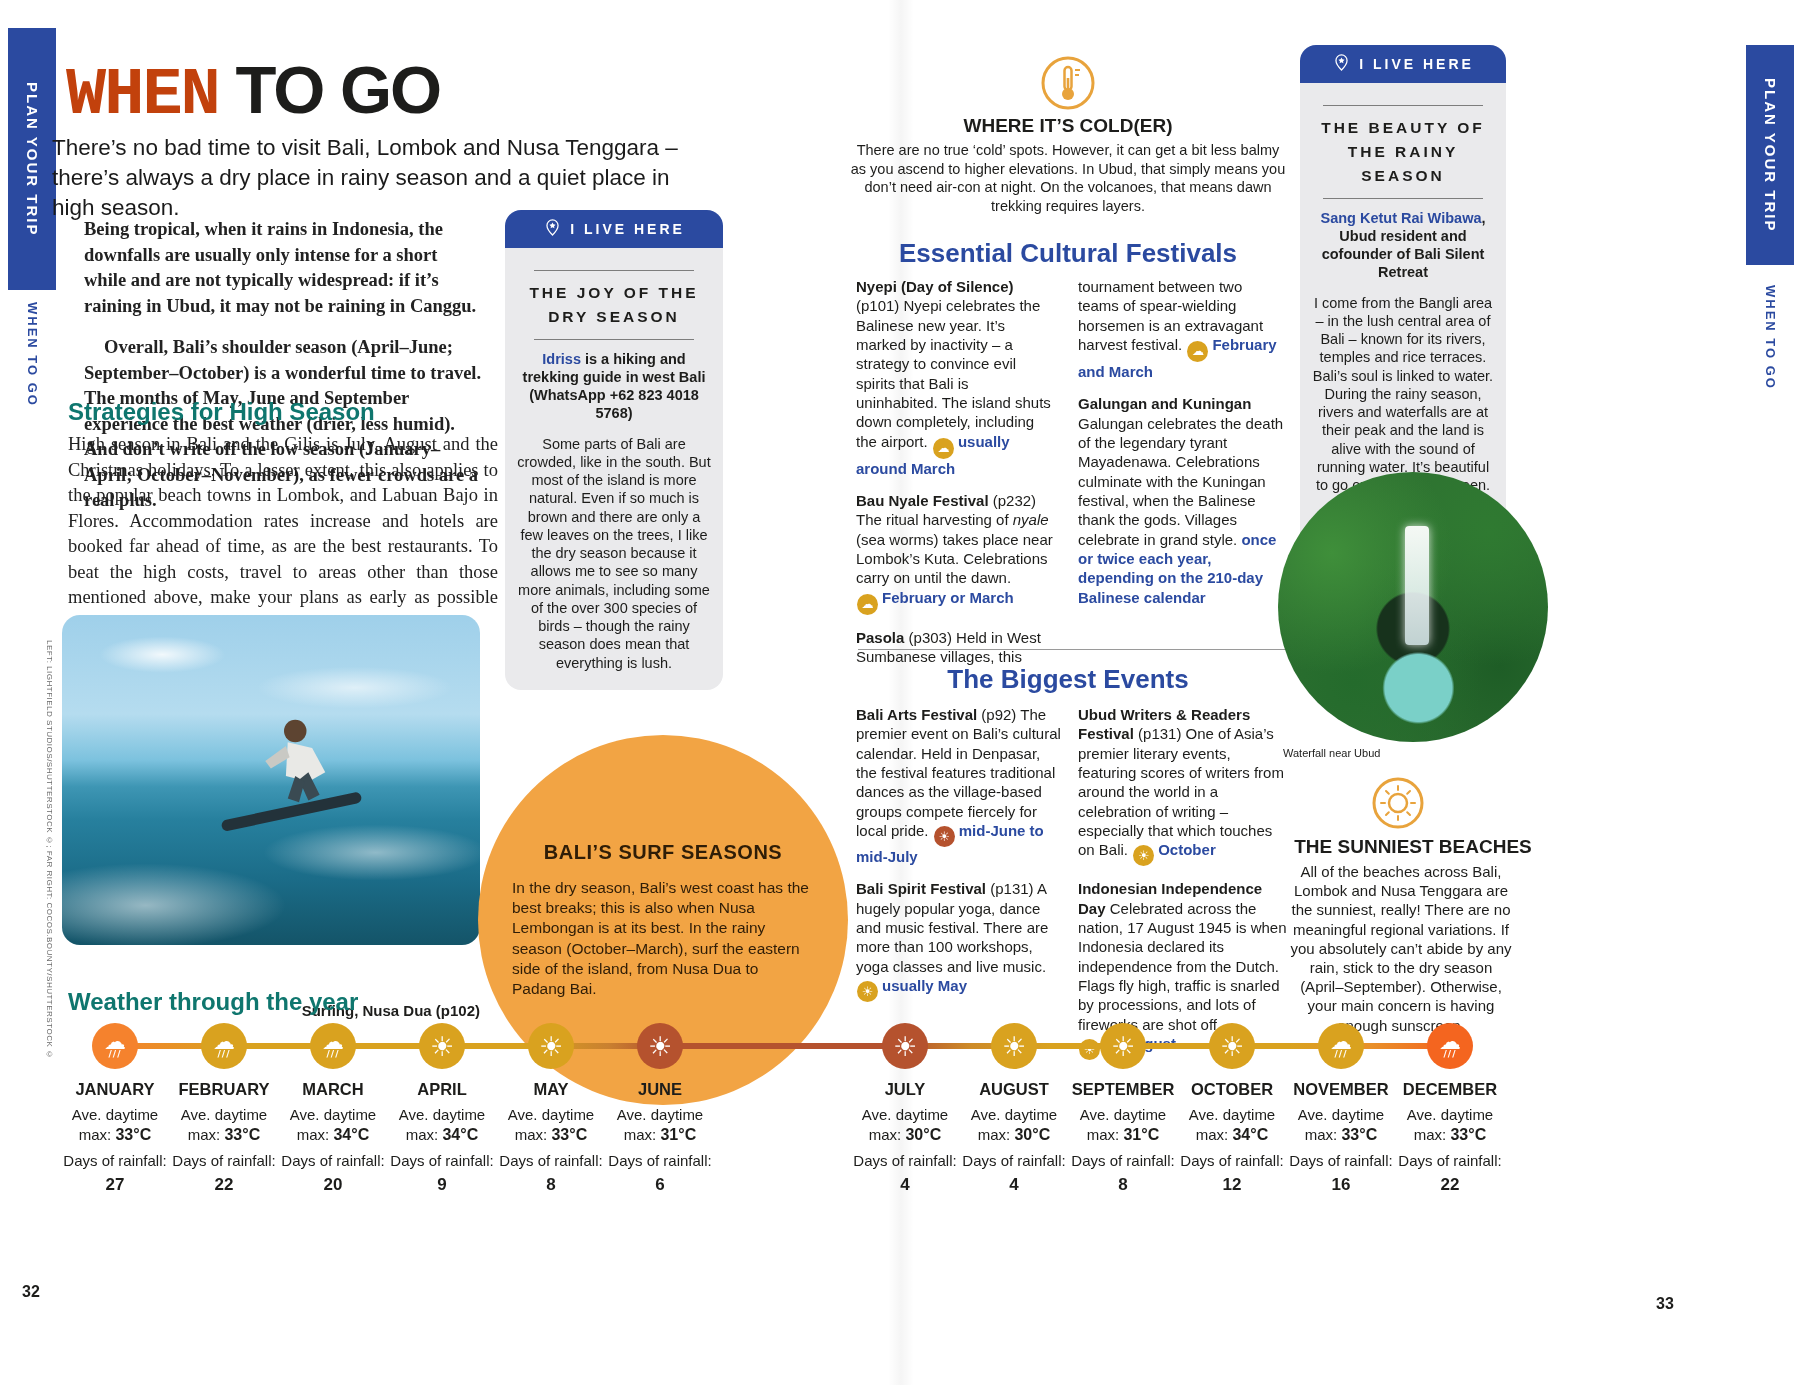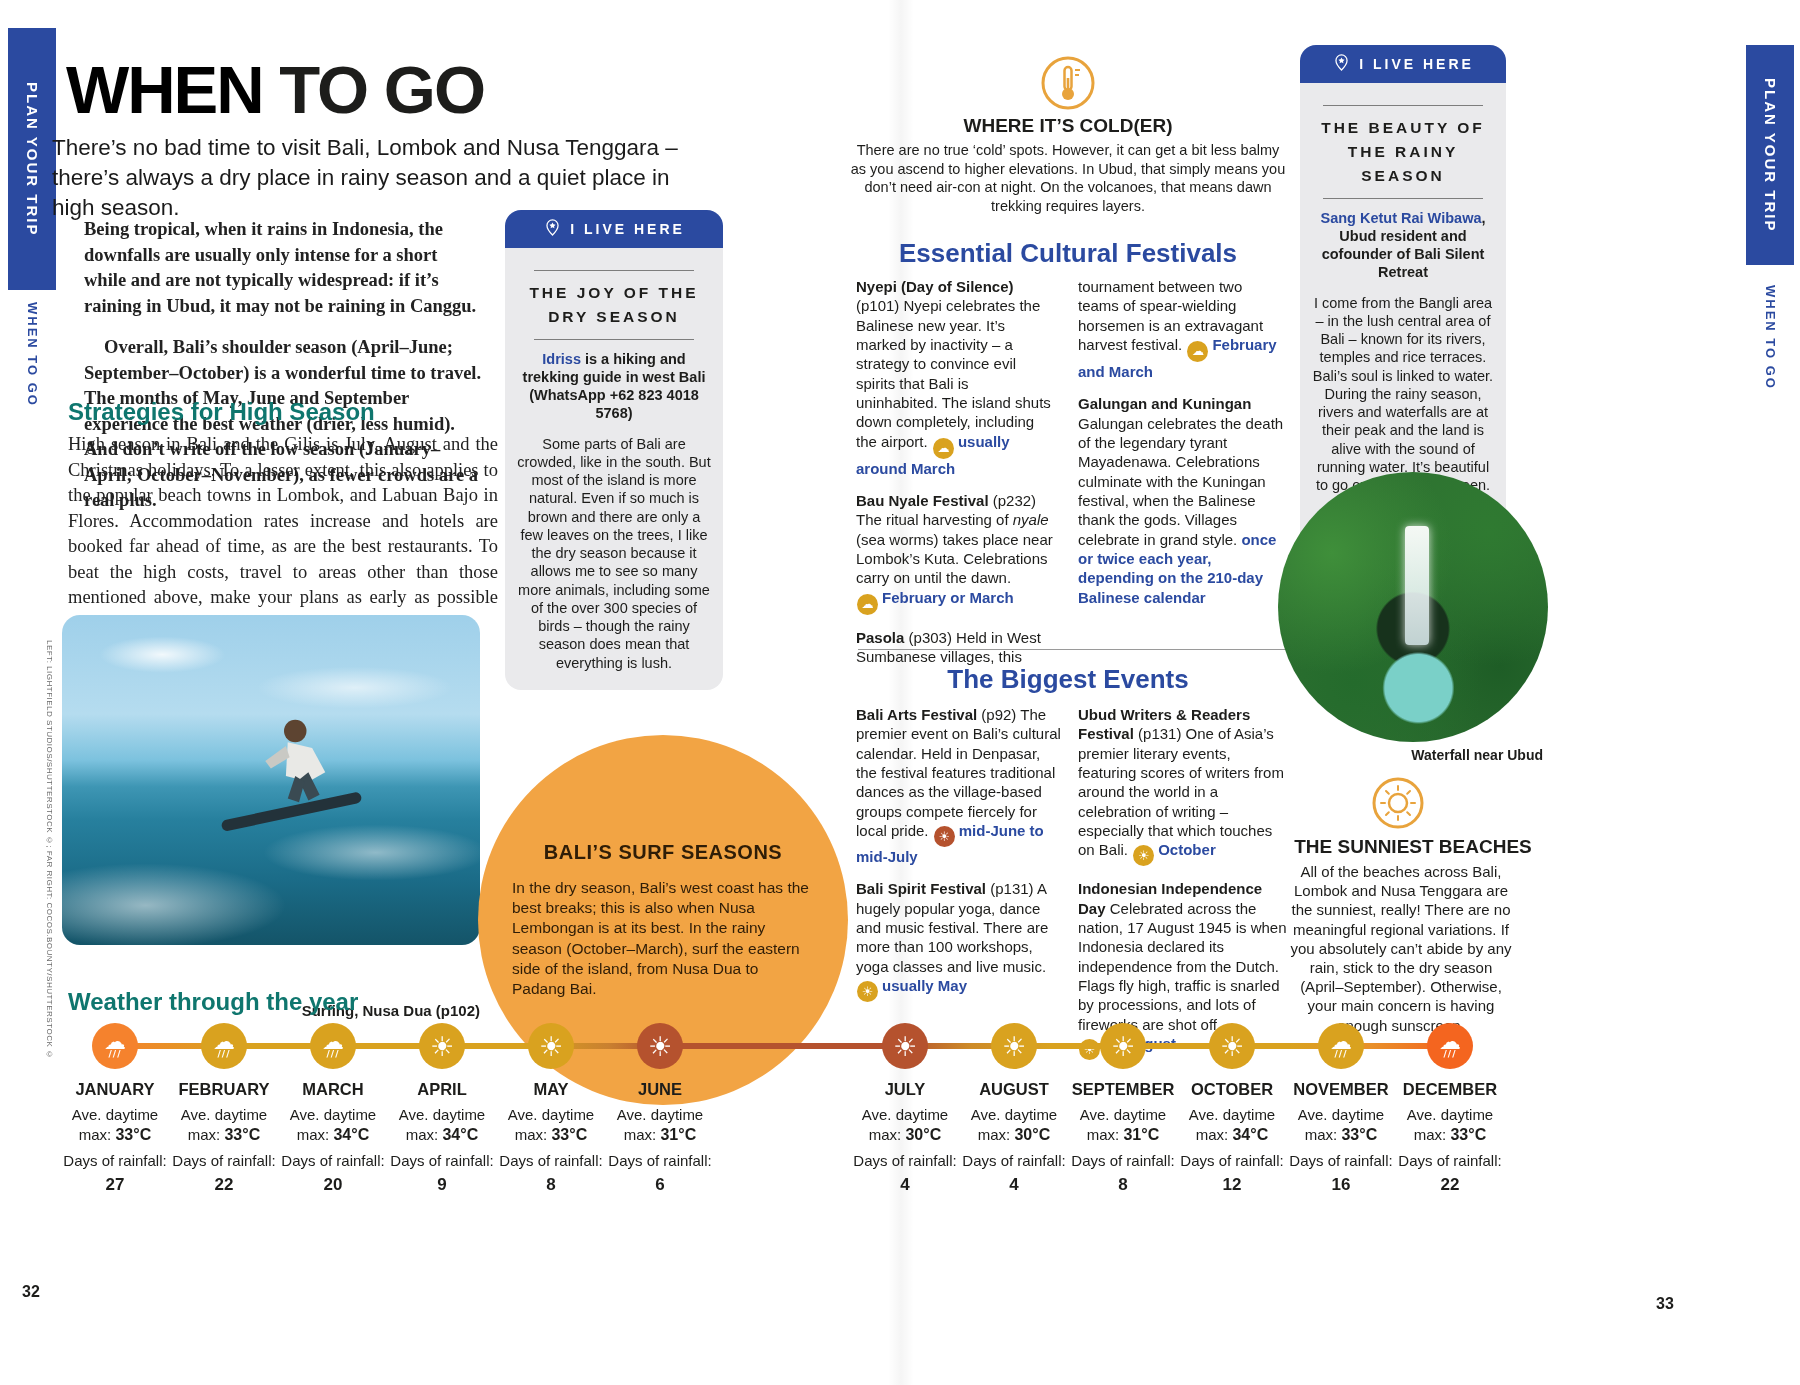--- a/index.html
+++ b/index.html
@@ -16,21 +16,21 @@
   .lbl-left{left:8px;top:302px;width:48px;height:190px;}
   .lbl-right{left:1746px;top:285px;width:48px;height:170px;}
   .rail-tab .vtext{font-size:15px;}
   .rail-label .vtext{font-size:13px;}
 
   .credit{left:40px;top:640px;width:14px;height:420px;color:#6a6a6a;font-size:8px;
           writing-mode:vertical-rl;letter-spacing:.5px;}
 
   
   .title{left:66px;top:56px;font-size:67px;font-weight:bold;letter-spacing:-2px;line-height:1;}
-  .title .accent{color:#000000;}
+  .title .accent{color:#c2410c;font-family:Liberation Mono, monospace;}
   .standfirst{left:52px;top:133px;width:655px;font-size:22.5px;line-height:1.33;color:#1b1b1b;}
 
   
   .serif{font-family:"Liberation Serif",serif;font-size:18.5px;line-height:1.38;color:#222;}
   .intro{left:68px;top:201px;width:430px;}
   .intro p{margin:16px;font-weight:bold;}
   .intro p.indent{text-indent:20px;}
   .col-head{font-size:24px;font-weight:bold;color:#0f766e;}
   .hs-head{left:68px;top:398px;}
   .hs-body{left:68px;top:432px;width:430px;text-align:justify;}
@@ -97,21 +97,21 @@
        radial-gradient(circle at 52% 80%,#7ad0c8 0 13%,rgba(122,208,200,0) 14%),
        radial-gradient(circle at 50% 58%,#17321c 0 17%,rgba(23,50,28,0) 18%),
        radial-gradient(circle at 20% 30%,#3f8f3a,rgba(63,143,58,0) 42%),
        radial-gradient(circle at 78% 22%,#2f7a31,rgba(47,122,49,0) 45%),
        radial-gradient(circle at 28% 78%,#246b2c,rgba(36,107,44,0) 45%),
        radial-gradient(circle at 82% 72%,#1e5d26,rgba(30,93,38,0) 50%),
        #2e7031;}
   .waterfall::before{content:"";position:absolute;left:47%;top:20%;width:9%;height:44%;
        background:linear-gradient(180deg,rgba(255,255,255,.95),rgba(235,250,255,.8));
        border-radius:4px;box-shadow:0 0 10px rgba(255,255,255,.8);}
-  .wf-caption{left:1283px;top:747px;width:260px;text-align:right;font-weight:bold;font-size:14px;}
+  .wf-caption{left:1283px;top:747px;width:260px;text-align:left;font-weight:normal;font-size:11px;}
   .sun-icon{left:1371px;top:776px;width:54px;height:54px;}
   .sb-title{left:1283px;top:836px;width:260px;font-size:19px;}
   .sb-body{left:1290px;top:862px;width:222px;text-align:center;font-size:15px;line-height:1.28;}
 
   
   .weather-heading{left:68px;top:988px;}
   .tl-line{left:115px;top:1043px;width:1335px;height:6px;border-radius:3px;
      background:linear-gradient(90deg,#f5822d 0%,#d9a21f 9%,#d9a21f 31%,#c98030 37%,#b5522e 41%,
                 #b5522e 59%,#cd8a28 64%,#d9a21f 70%,#d9a21f 88%,#e8912a 94%,#f4651f 100%);}
   .tl-months{left:0;top:1023px;width:1800px;height:170px;}

